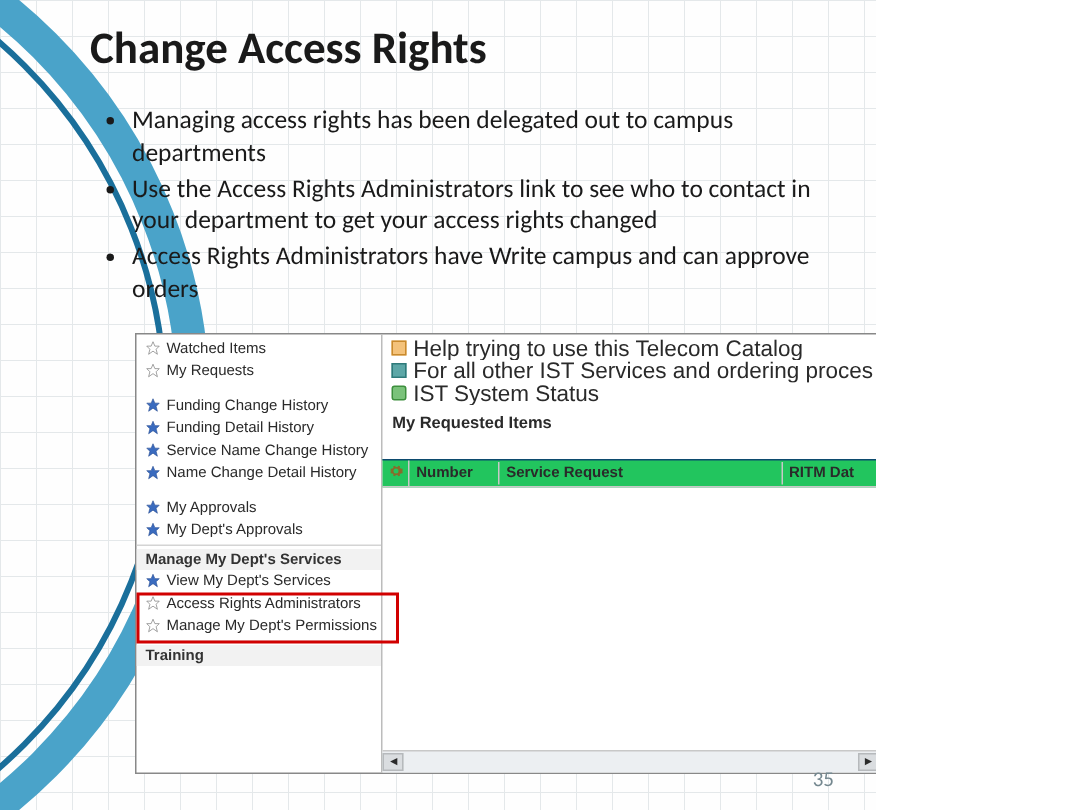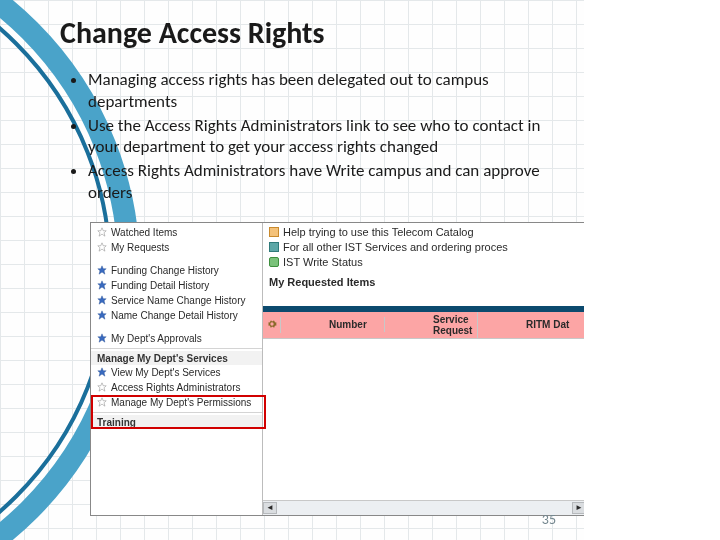--- a/index.html
+++ b/index.html
@@ -120,21 +120,21 @@
   }
   .divider {
     border-top: 1px solid #d4d4d4;
     margin: 2px 0;
   }
   .right-link {
     display: flex;
     align-items: center;
     padding: 1px 4px 1px 6px;
     line-height: 13px;
-    font-size: 11px;
+    font-size: 15px;
     white-space: nowrap;
     overflow: hidden;
     cursor: pointer;
   }
   .right-link .ico {
     width: 10px;
     height: 10px;
     margin-right: 4px;
     flex: 0 0 10px;
     display: inline-block;
@@ -145,26 +145,25 @@
   .ico.teal   { background: #5da7a7; border-color: #2f7a7a; }
   .ico.green  { background: #7ac27a; border-color: #3d8f3d; border-radius: 2px; }
   .section-title {
     font-weight: 700;
     padding: 6px 6px 18px 6px;
     font-size: 11px;
   }
   .grid-head {
     display: flex;
     align-items: center;
-    background: #fca5a5;
-    border-top: 6px solid #0c4a6e;
+    background: #22c55e;
+    border-top: 1px solid #0c4a6e;
     border-bottom: 1px solid #c8c8c8;
     font-weight: 700;
     font-size: 10px;
-    gap: 44px;
   }
   .grid-head > div {
     padding: 2px 4px;
     border-right: 1px solid #c8c8c8;
     box-sizing: border-box;
   }
   .gh-gear { width: 18px; text-align: center; }
   .gh-num  { width: 60px; }
   .gh-req  { flex: 1; }
   .gh-last { width: 64px; border-right: none !important; }
@@ -257,20 +256,26 @@
               <polygon points="12,2 15,9 22,9 17,14 19,22 12,17 5,22 7,14 2,9 9,9"></polygon>
             </svg>
           <span>Name Change Detail History</span>
         </div>
         <div class="nav-gap"></div>
 
         <div class="nav-item">
           <svg class="star s-blue" viewBox="0 0 24 24">
               <polygon points="12,2 15,9 22,9 17,14 19,22 12,17 5,22 7,14 2,9 9,9"></polygon>
             </svg>
+          <span>My Approvals</span>
+        </div>
+        <div class="nav-item">
+          <svg class="star s-blue" viewBox="0 0 24 24">
+              <polygon points="12,2 15,9 22,9 17,14 19,22 12,17 5,22 7,14 2,9 9,9"></polygon>
+            </svg>
           <span>My Dept's Approvals</span>
         </div>
 
         <div class="divider"></div>
         <div class="nav-head">Manage My Dept's Services</div>
 
         <div class="nav-item">
           <svg class="star s-blue" viewBox="0 0 24 24">
               <polygon points="12,2 15,9 22,9 17,14 19,22 12,17 5,22 7,14 2,9 9,9"></polygon>
             </svg>
@@ -297,21 +302,21 @@
         <div class="right-link">
           <span class="ico orange"></span>
           <span>Help trying to use this Telecom Catalog</span>
         </div>
         <div class="right-link">
           <span class="ico teal"></span>
           <span>For all other IST Services and ordering proces</span>
         </div>
         <div class="right-link">
           <span class="ico green"></span>
-          <span>IST Write Status</span>
+          <span>IST System Status</span>
         </div>
 
         <div class="section-title">My Requested Items</div>
 
         <div class="grid-head">
           <div class="gh-gear">
             <svg class="gear" viewBox="0 0 24 24" fill="#8a6a2a">
                 <path d="M12 8a4 4 0 1 0 0 8 4 4 0 0 0 0-8zm9 4l2 1-1 3-2-.5-2 2 .5 2-3 1-1-2h-3l-1 2-3-1 .5-2-2-2-2 .5-1-3 2-1v-0l-2-1 1-3 2 .5 2-2-.5-2 3-1 1 2h3l1-2 3 1-.5 2 2 2 2-.5 1 3-2 1z"></path>
               </svg>
           </div>

